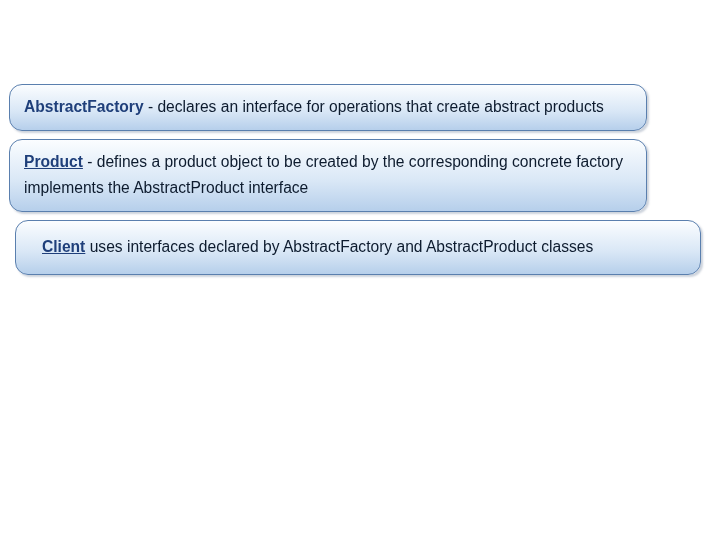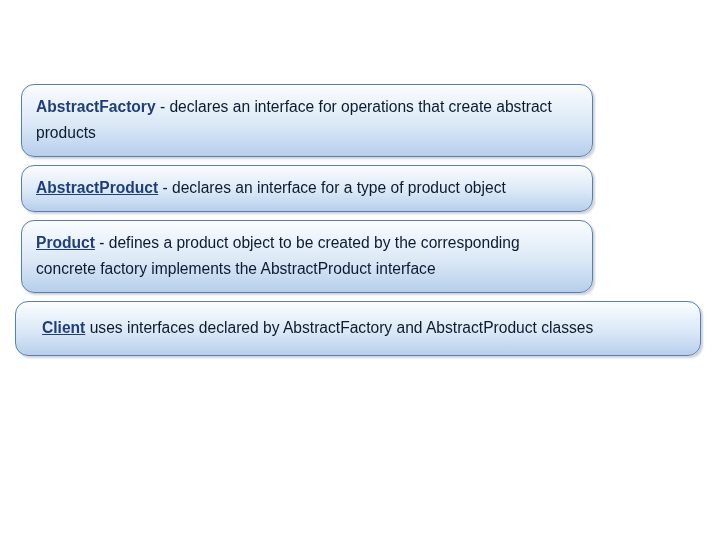--- a/index.html
+++ b/index.html
@@ -36,23 +36,23 @@
   .boxes {
     position: absolute;
     left: 0;
     top: 84px;
     width: 720px;
   }
 
   .pbox {
     position: relative;
     box-sizing: border-box;
-    margin-left: 21px;
+    margin-left: 9px;
     margin-right: 0;
-    width: 572px;
+    width: 638px;
     border: 1px solid #5a7fae;
     border-radius: 13px;
     background: linear-gradient(to bottom, #fbfdff 0%, #f0f6fc 18%, #d9e7f6 58%, #b6cfeb 100%);
     box-shadow: 2px 2px 2px rgba(90, 110, 140, 0.30);
     padding: 9px 14px 10px 14px;
     color: #0d1b2e;
     font-size: 15.6px;
     line-height: 26px;
     margin-bottom: 8px;
   }
@@ -88,25 +88,20 @@
 
   <div class="boxes">
 
     <div class="pbox">
       <div class="body">
         <span class="term">AbstractFactory</span><span class="desc"> - declares an interface for operations that create abstract products</span>
       </div>
     </div>
 
 
-    <div class="pbox">
-      <div class="body">
-        <span class="term underlined">AbstractProduct</span><span class="desc">  - declares an interface for a type of product object</span>
-      </div>
-    </div>
 
     <div class="pbox">
       <div class="body">
         <span class="term underlined">Product</span><span class="desc">  - defines a product object to be created by the corresponding concrete factory implements the AbstractProduct interface</span>
       </div>
     </div>
 
     <div class="pbox indented">
       <div class="body first-indent">
         <span class="term underlined">Client</span><span class="desc">  uses interfaces declared by AbstractFactory and AbstractProduct classes</span>

